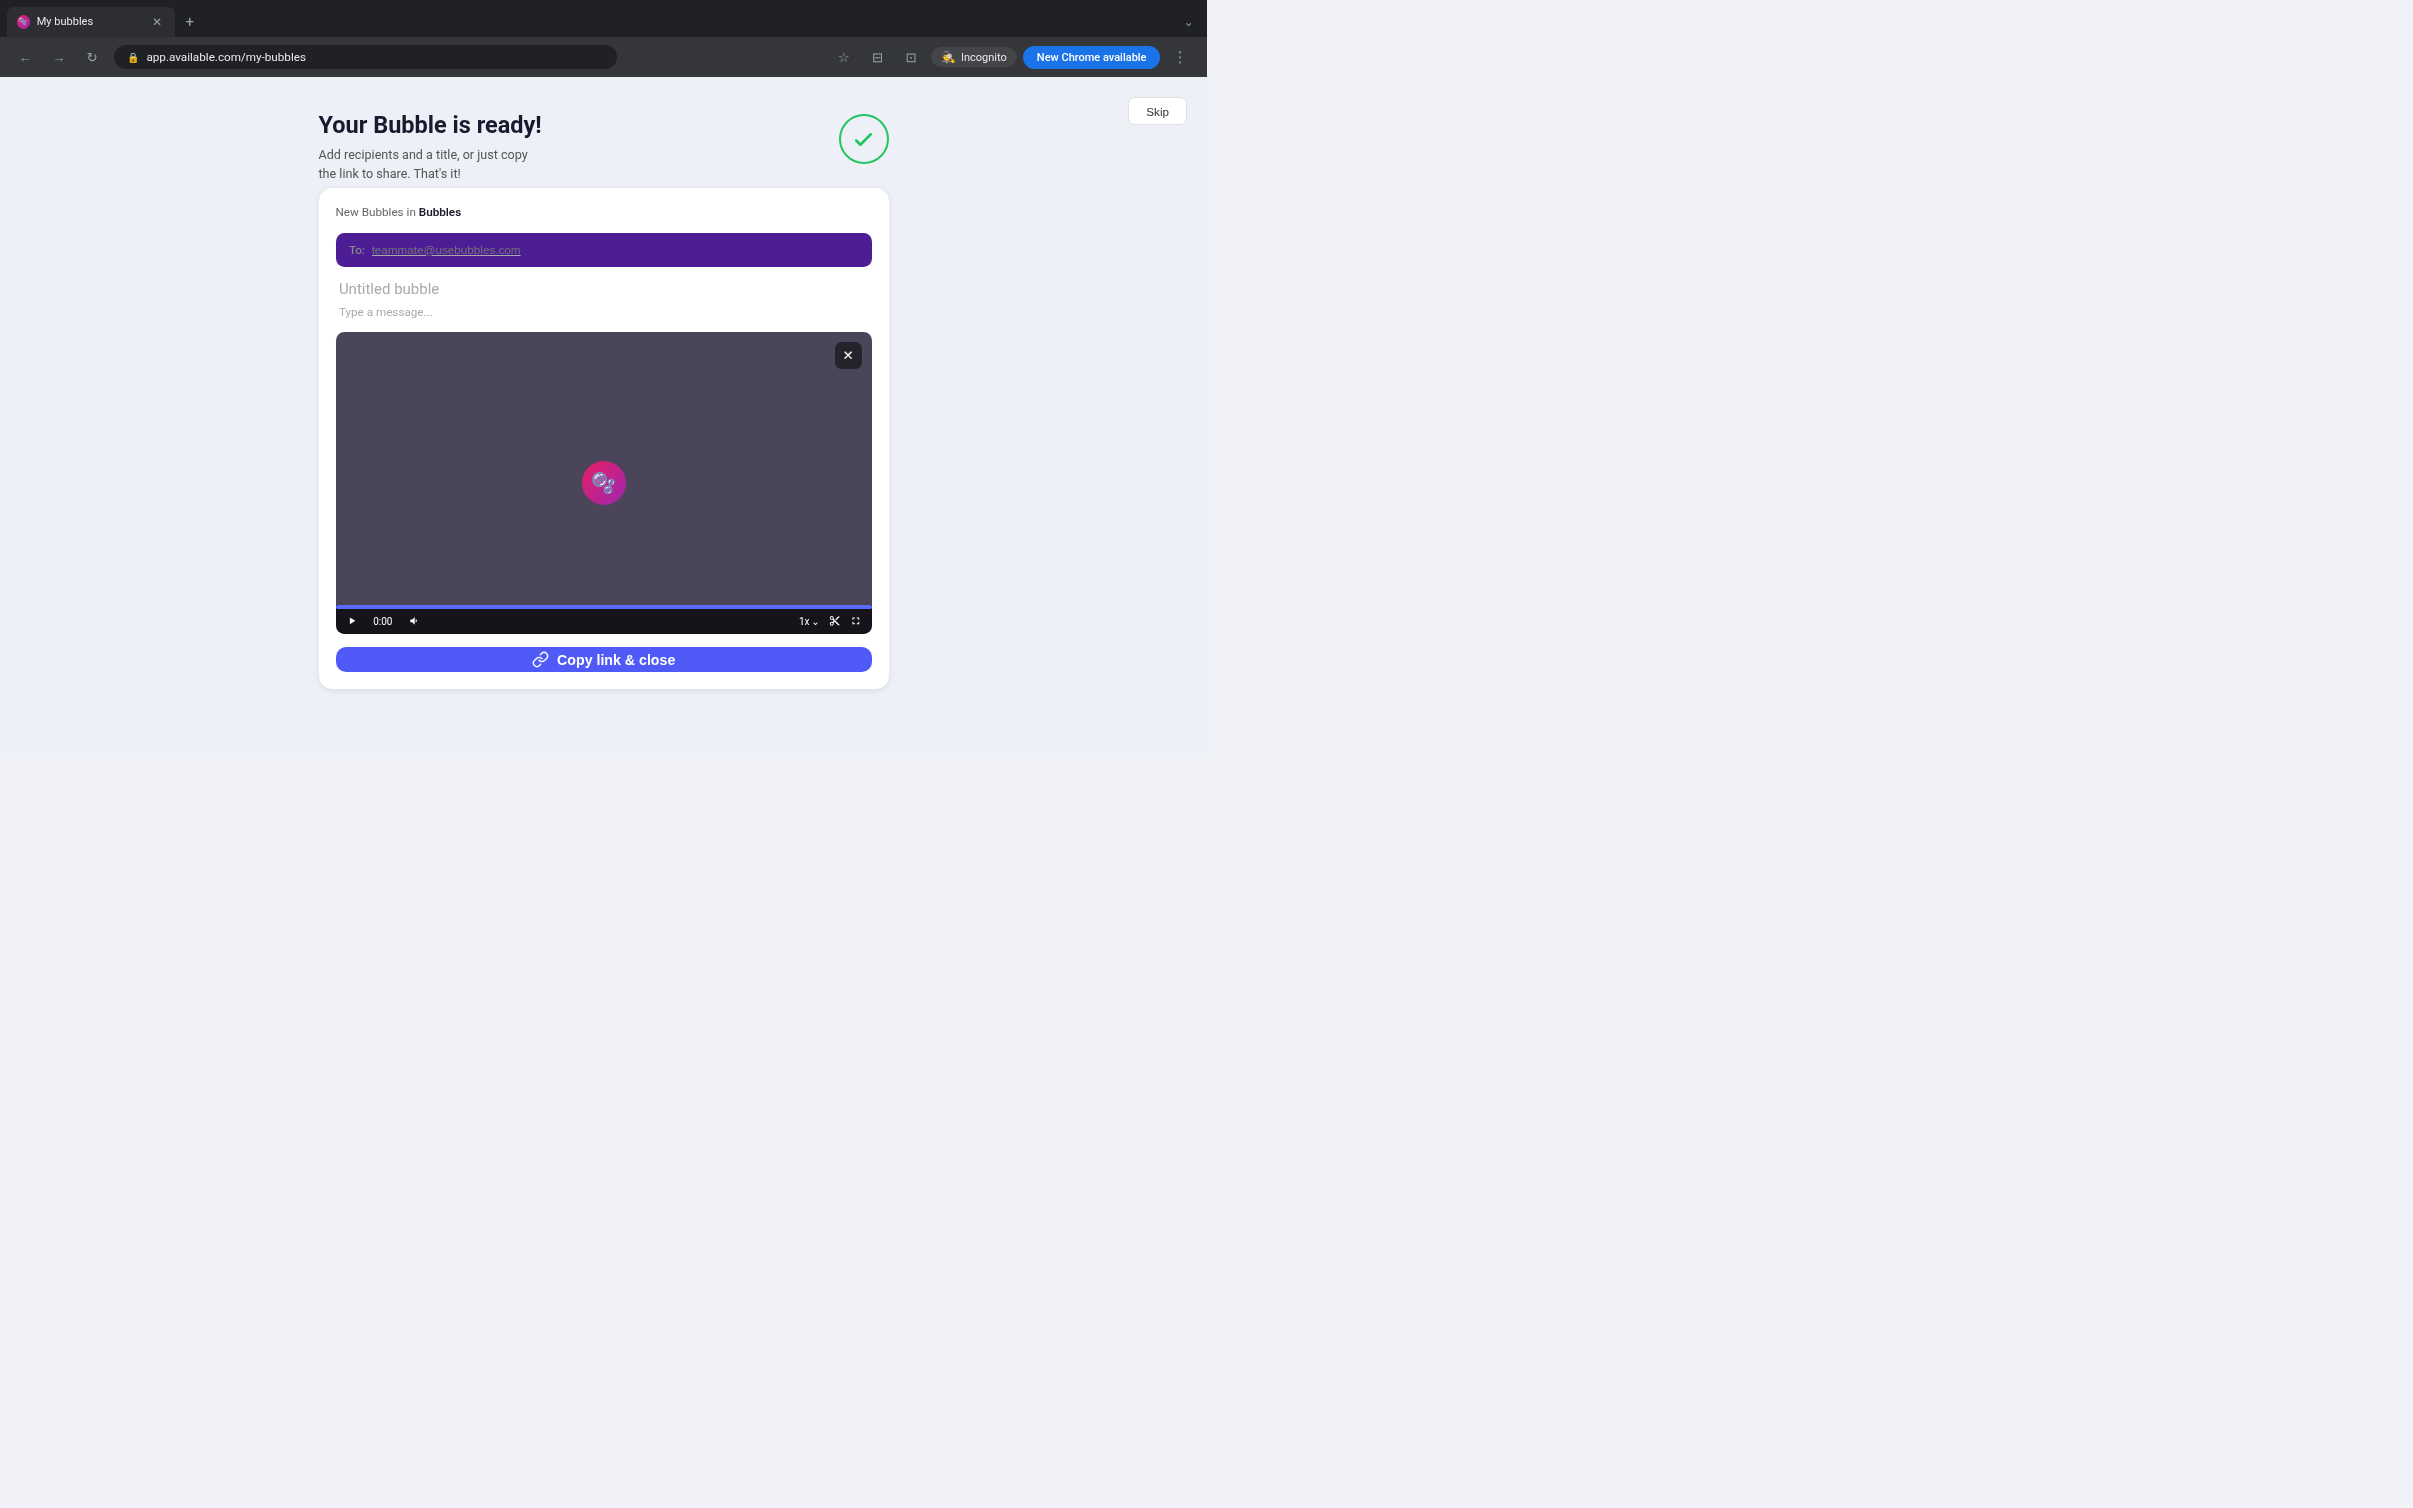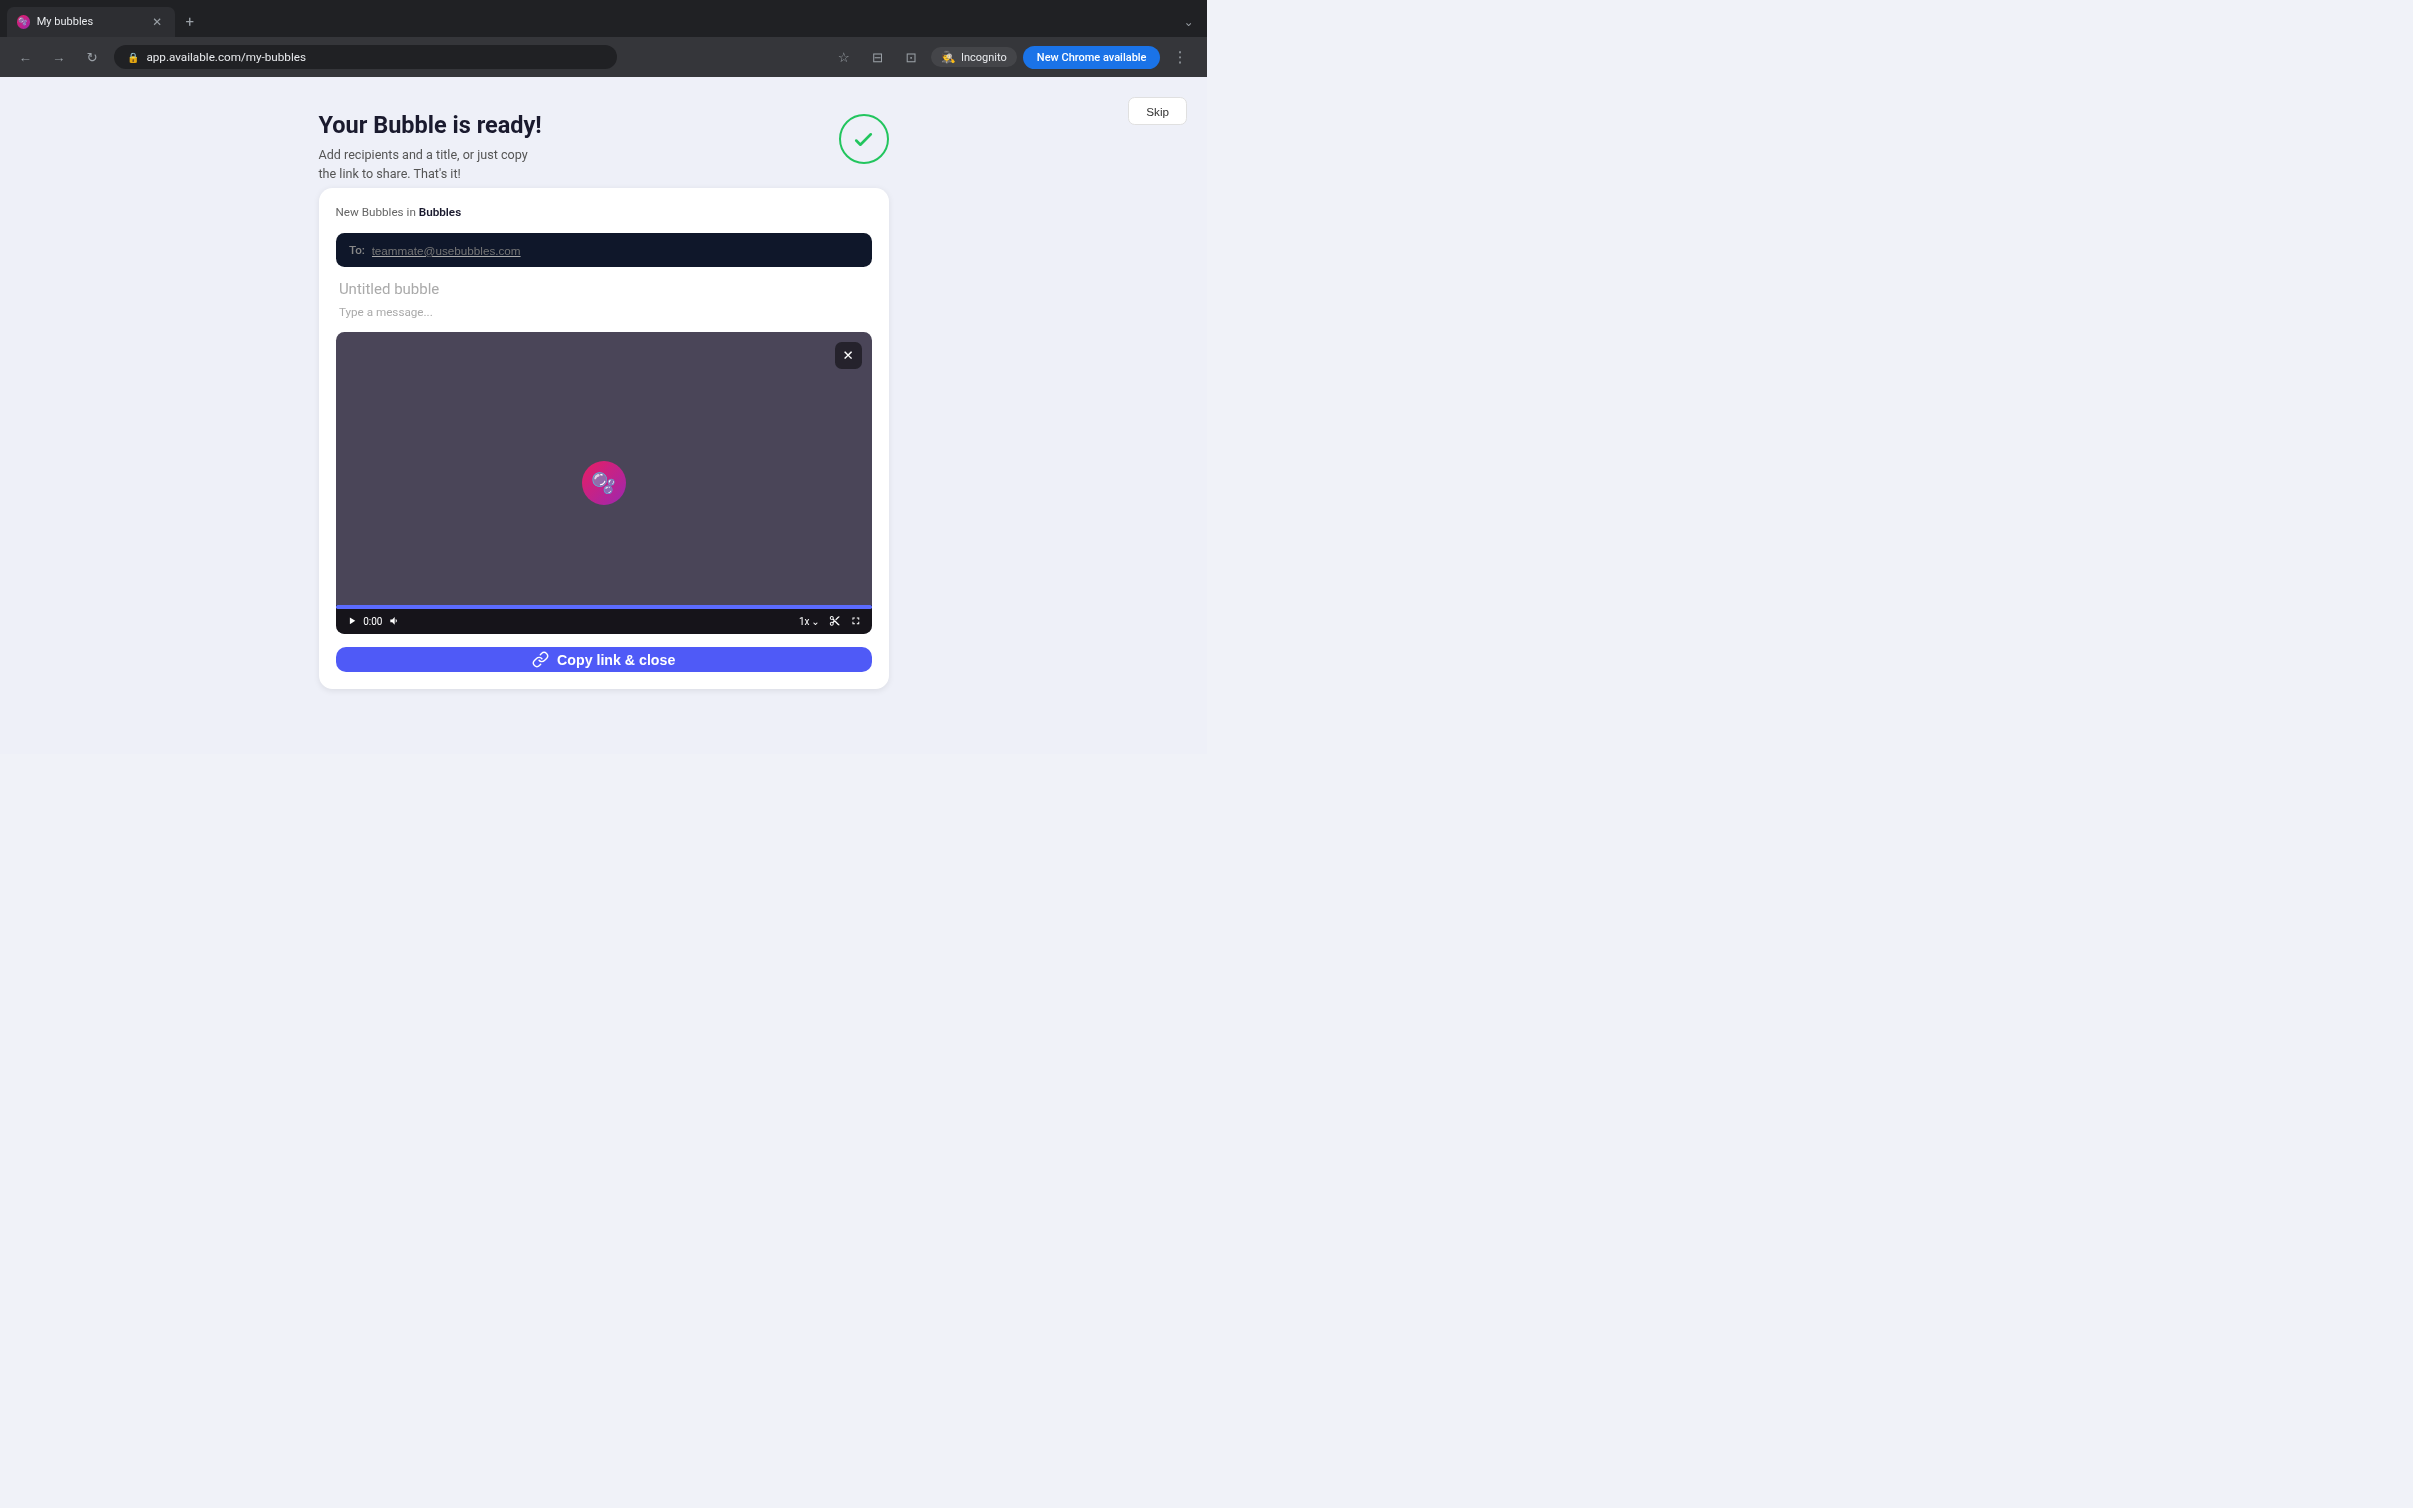--- a/index.html
+++ b/index.html
@@ -265,22 +265,22 @@
       margin-bottom: 13.4px;
     }
 
     .card-header strong {
       color: #1a1a2e;
       font-weight: 600;
     }
 
     .to-field {
       display: flex;
-      align-items: flex-end;
-      background: #0f172a;
+      align-items: flex-start;
+      background: #4c1d95;
       border-radius: 8.4px;
       padding: 10px 13.4px;
       margin-bottom: 13.4px;
       gap: 6.7px;
     }
 
     .to-label {
       color: #888;
       font-size: 11.7px;
       font-weight: 500;
@@ -371,21 +371,21 @@
       width: 100%;
       height: 3.4px;
       background: #5b6bff;
       border-radius: 1.7px;
     }
 
     .controls-row {
       display: flex;
       align-items: center;
       padding: 6.7px 10px;
-      gap: 6px;
+      gap: 16px;
     }
 
     .ctrl-btn {
       color: white;
       font-size: 11.7px;
       cursor: pointer;
       display: flex;
       align-items: center;
       justify-content: center;
     }

